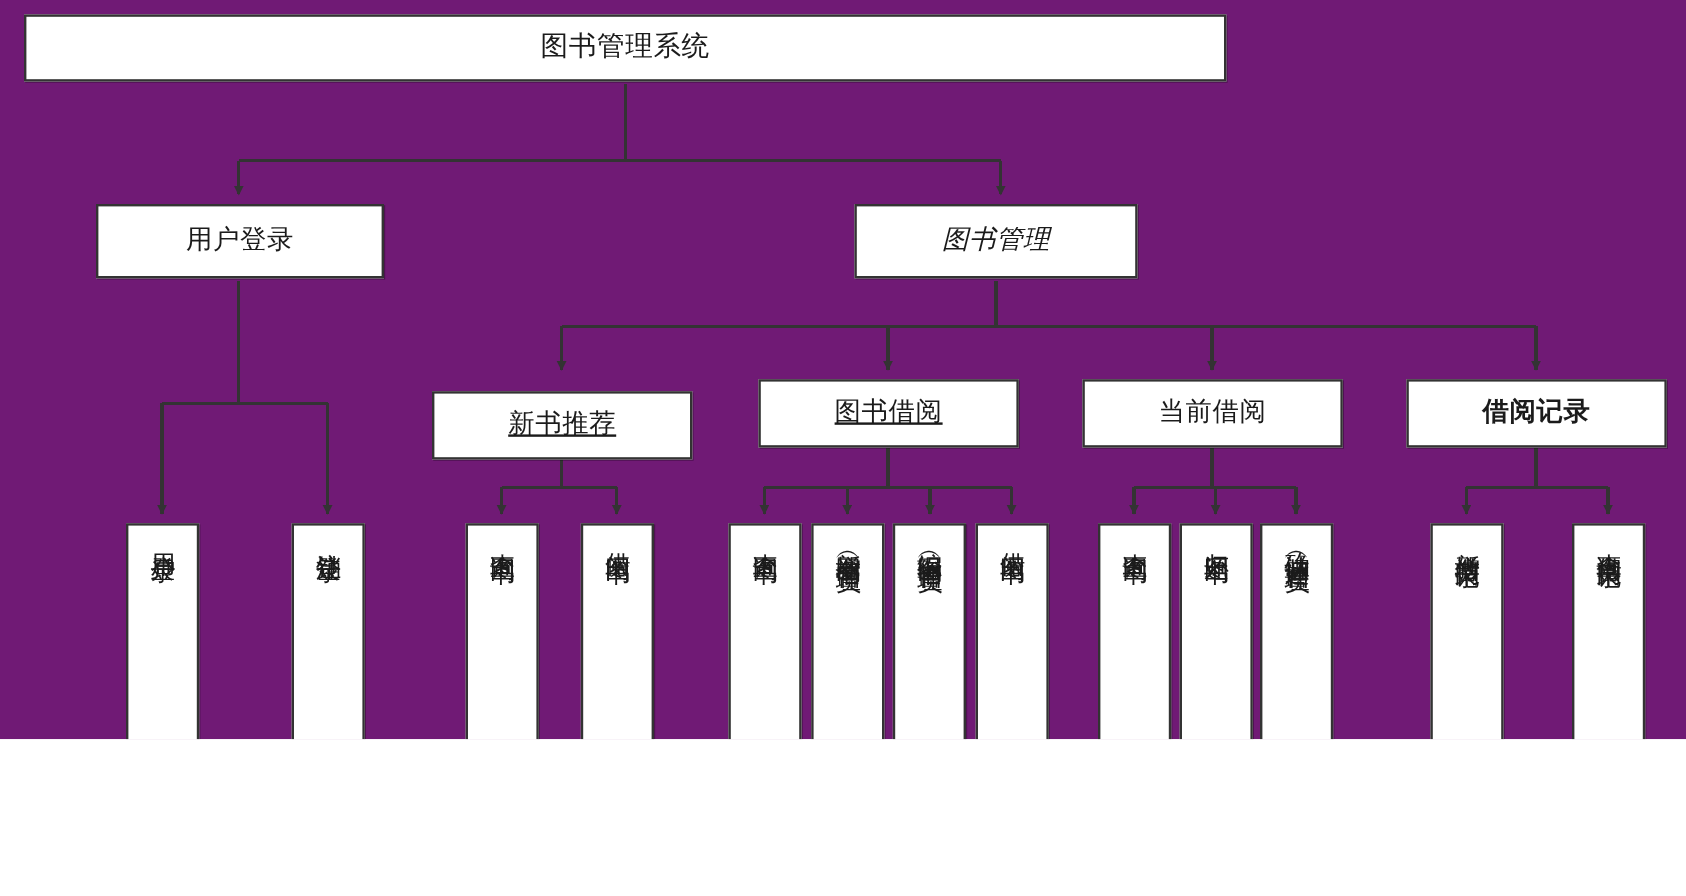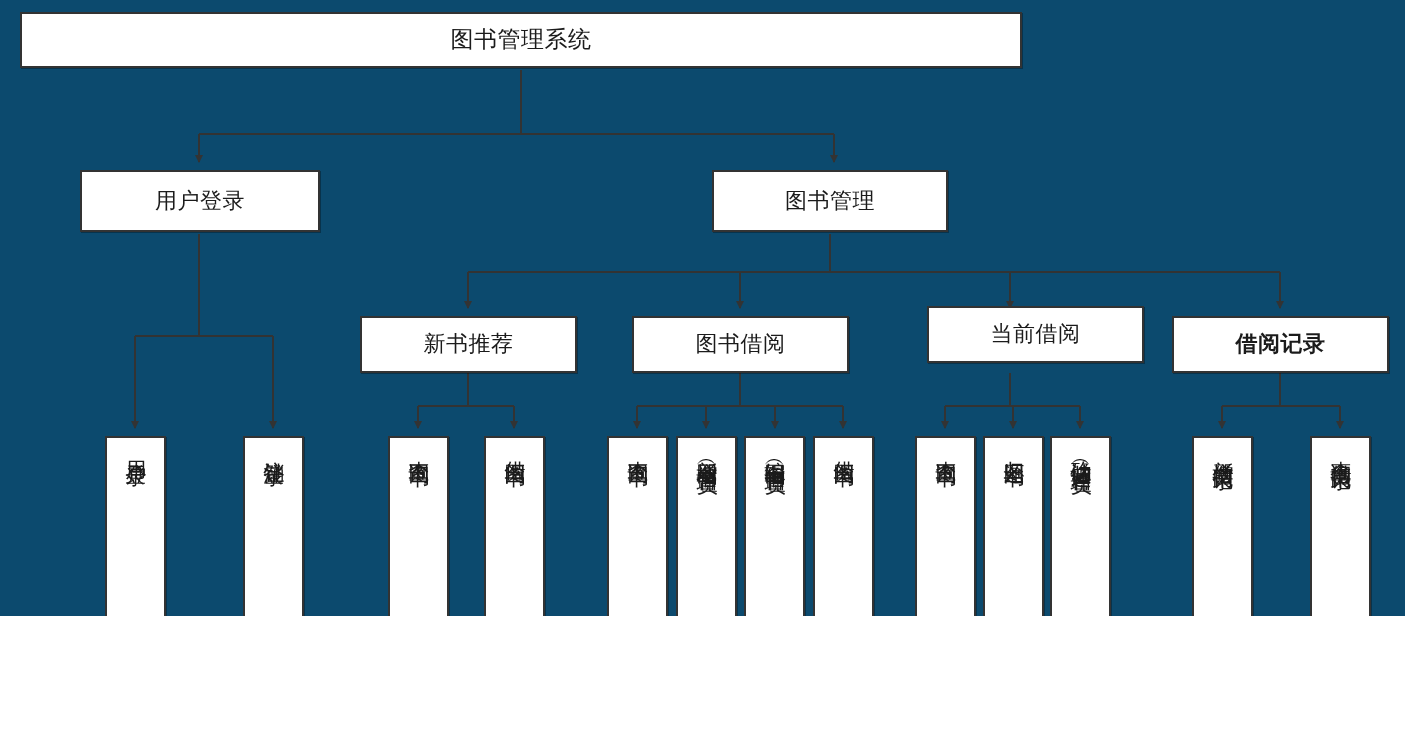--- a/index.html
+++ b/index.html
@@ -8,21 +8,21 @@
     padding: 0;
     background: #ffffff;
   }
   body {
     font-family: "DejaVu Sans", "Liberation Sans", sans-serif;
   }
   #diagram-root {
     position: relative;
     width: 1405px;
     height: 616px;
-    background: #0c4a6e;
+    background: #701a75;
     overflow: hidden;
   }
   #edges-layer {
     position: absolute;
     left: 0;
     top: 0;
     width: 1405px;
     height: 747px;
     pointer-events: none;
   }
@@ -133,31 +133,31 @@
     </g>
   </svg>
 
   <div class="node horiz root" style="left:20px; top:12px; width:1002px; height:56px;">
     <span class="node-label">图书管理系统</span>
   </div>
 
   <div class="node horiz" style="left:80px; top:170px; width:240px; height:62px;">
     <span class="node-label">用户登录</span>
   </div>
-  <div class="node horiz" style="left:712px; top:170px; width:236px; height:62px;">
+  <div class="node horiz" style="left:712px; top:170px; width:236px; height:62px;font-style:italic;">
     <span class="node-label">图书管理</span>
   </div>
 
-  <div class="node horiz" style="left:360px; top:316px; width:217px; height:57px;">
+  <div class="node horiz" style="left:360px; top:326px; width:217px; height:57px;text-decoration:underline;">
     <span class="node-label">新书推荐</span>
   </div>
-  <div class="node horiz" style="left:632px; top:316px; width:217px; height:57px;">
+  <div class="node horiz" style="left:632px; top:316px; width:217px; height:57px;text-decoration:underline;">
     <span class="node-label">图书借阅</span>
   </div>
-  <div class="node horiz" style="left:902px; top:306px; width:217px; height:57px;margin-left:25px;">
+  <div class="node horiz" style="left:902px; top:316px; width:217px; height:57px;">
     <span class="node-label">当前借阅</span>
   </div>
   <div class="node horiz" style="left:1172px; top:316px; width:217px; height:57px;font-weight:bold;">
     <span class="node-label">借阅记录</span>
   </div>
 
   <div class="node vert" style="left:105px; top:436px; width:61px; height:299px;">
     <span class="node-label">用户登录</span>
   </div>
   <div class="node vert" style="left:243px; top:436px; width:61px; height:299px;">

